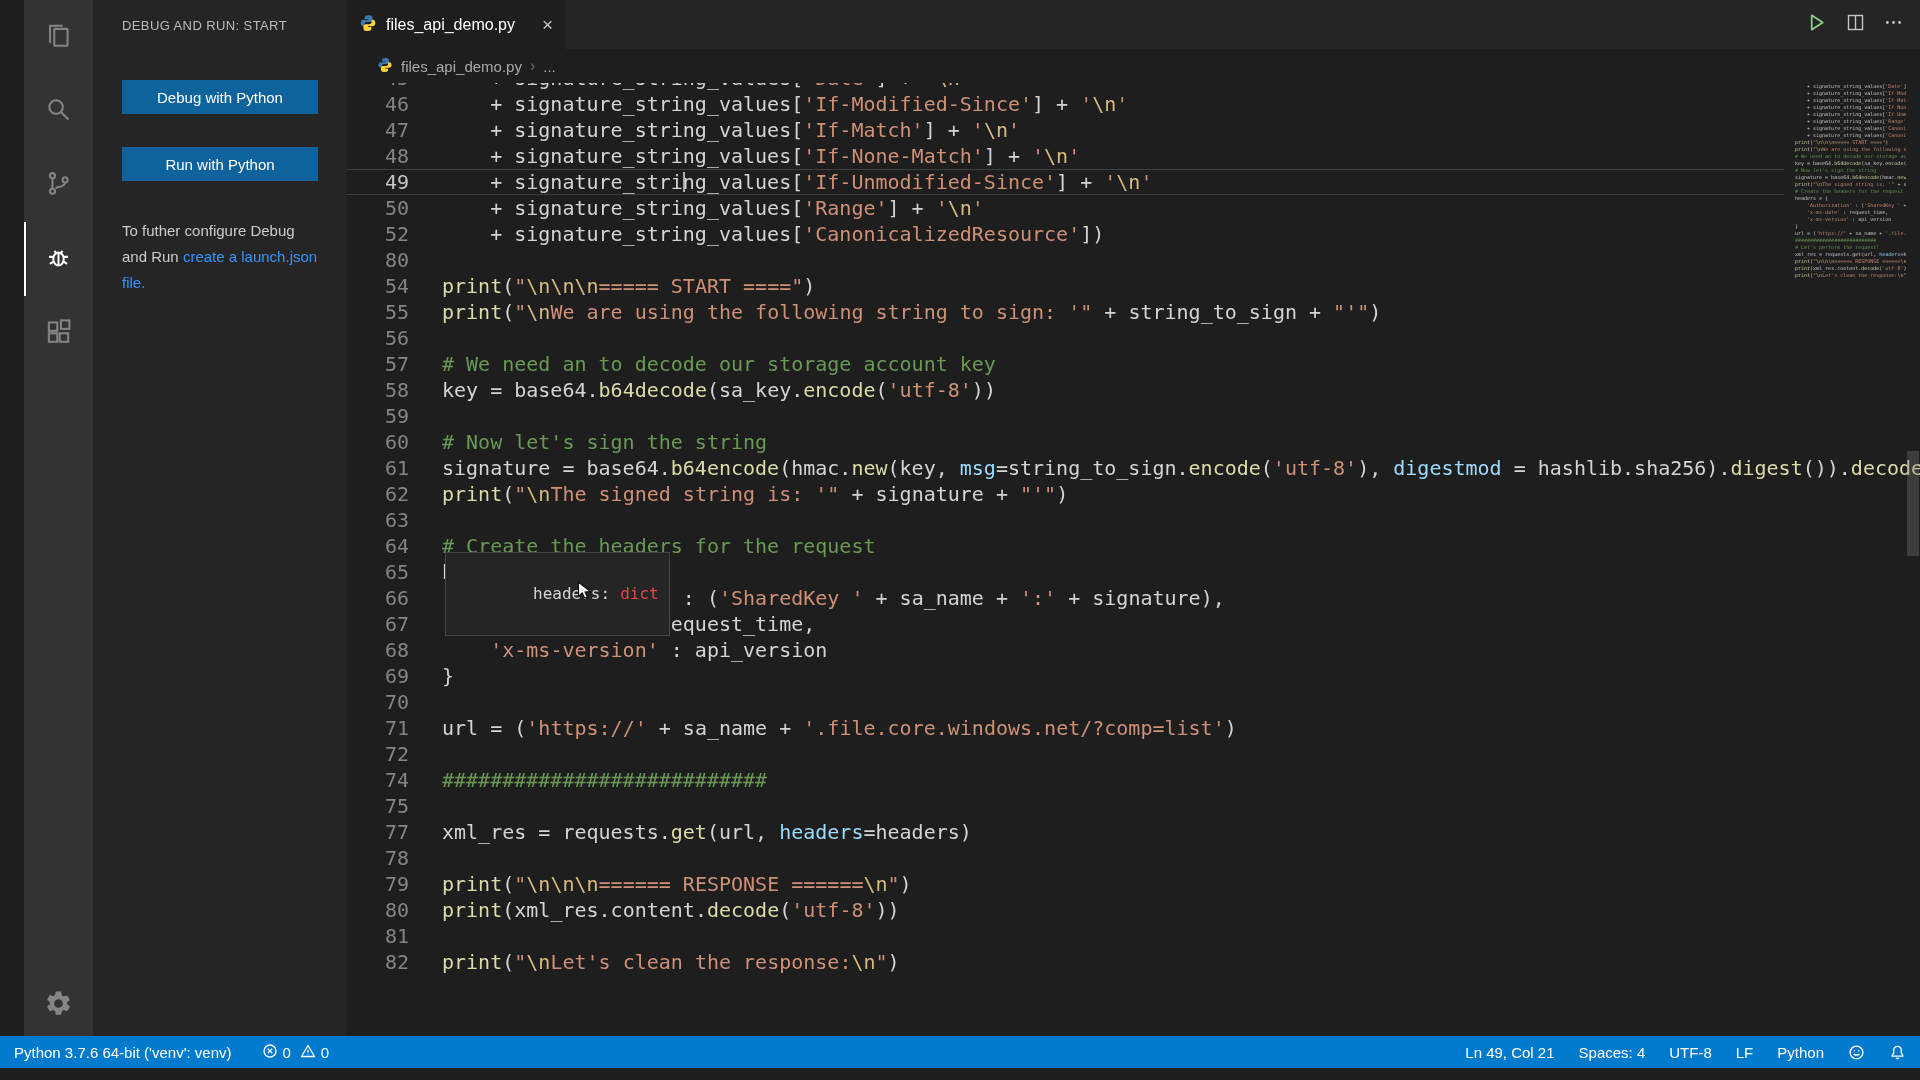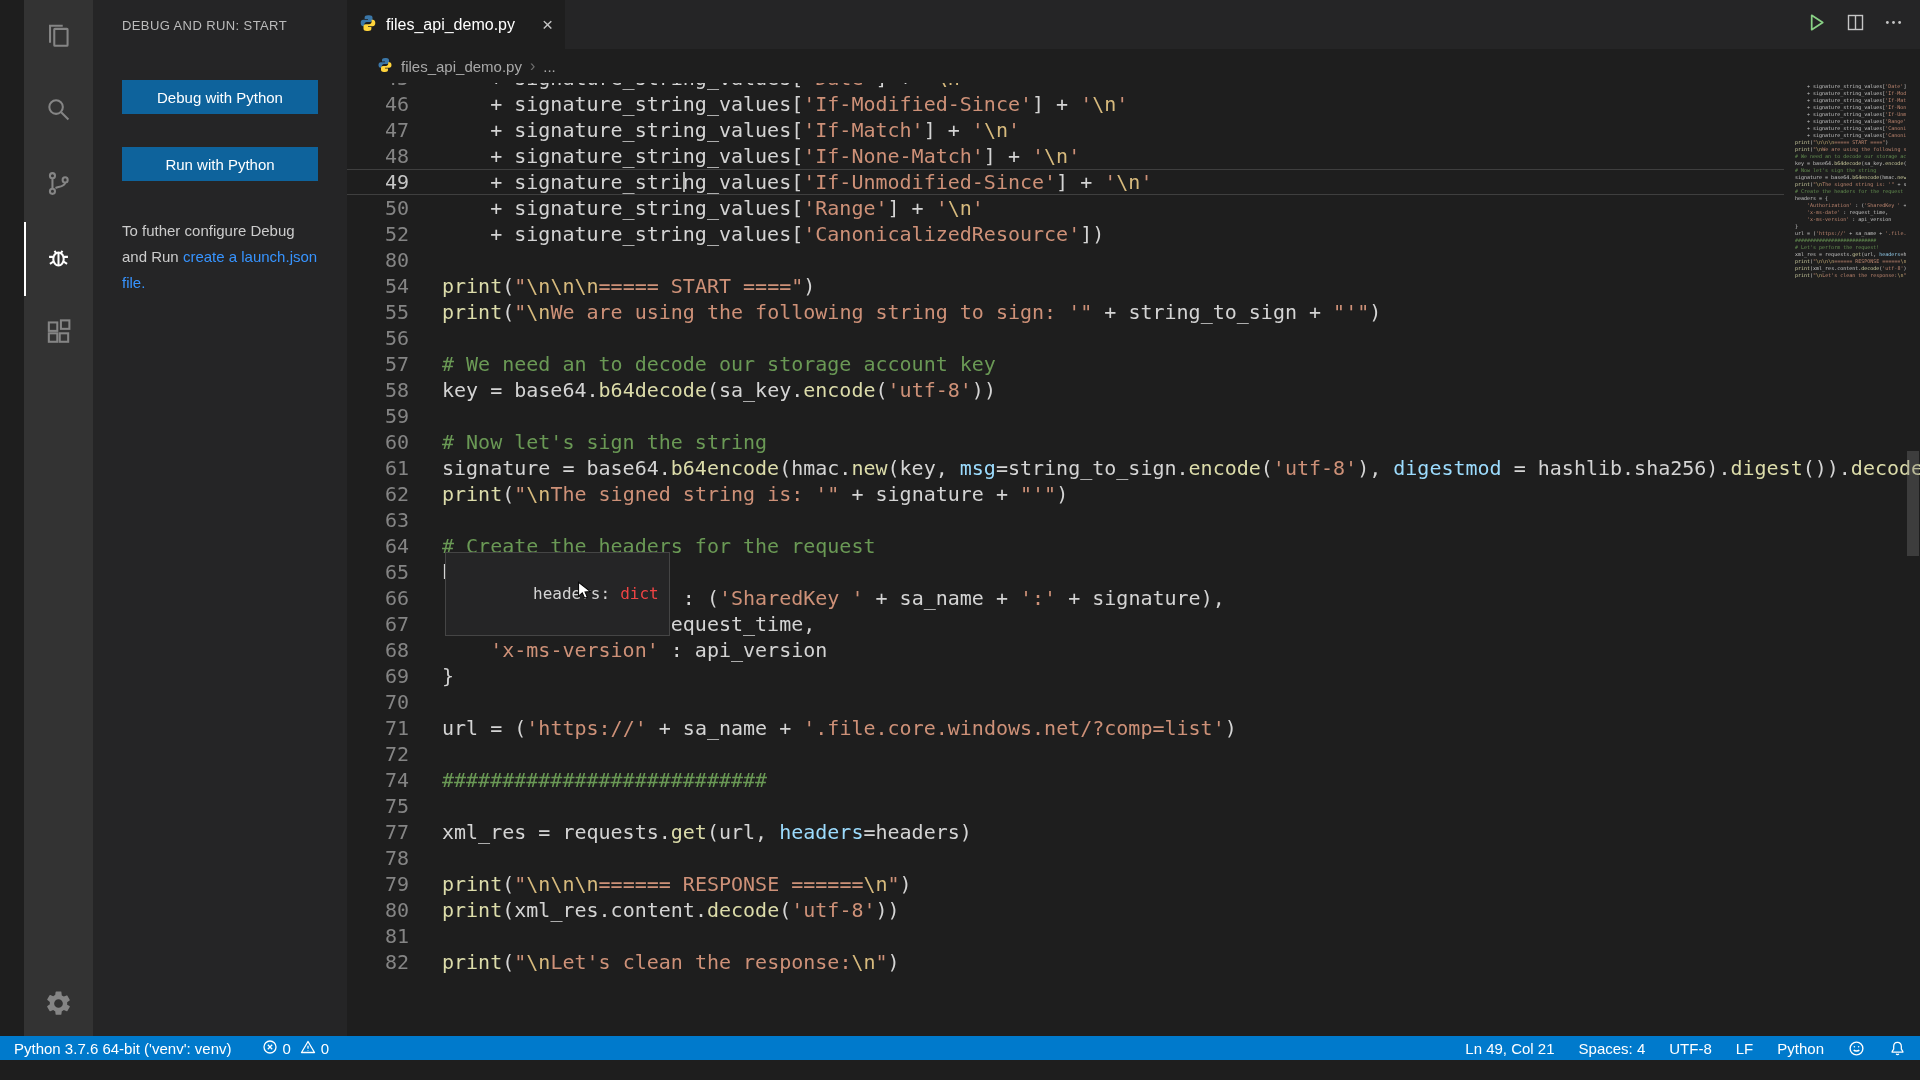--- a/index.html
+++ b/index.html
@@ -70,21 +70,21 @@
   
   .hover-tooltip { position:absolute; left:98px; top:469px; background:#252526;
                    border:1px solid #454545; padding:2px 10px; z-index:6;
                    font-family:"DejaVu Sans Mono", monospace; font-size:16px; line-height:26px;
                    white-space:pre; }
   .tt-name { color:#d4d4d4; }
   .tt-type { color:#ef4444; margin-left:10px; }
   .mouse-cursor { position:absolute; left:227px; top:497px; z-index:7; }
 
   
-  .status-bar { height:24px; background:#007acc; color:#ffffff; display:flex; align-items:center;
+  .status-bar { height:32px; background:#007acc; color:#ffffff; display:flex; align-items:center;
                 font-size:15px; padding:0 14px; gap:26px; }
   .sb-item { display:flex; align-items:center; gap:6px; cursor:pointer; white-space:nowrap; }
   .sb-right { margin-left:auto; display:flex; align-items:center; gap:24px; }
   .problems { gap:5px; }
   .problems svg { margin-left:4px; }
 </style>
 </head>
 <body>
 
 <div class="workbench">

